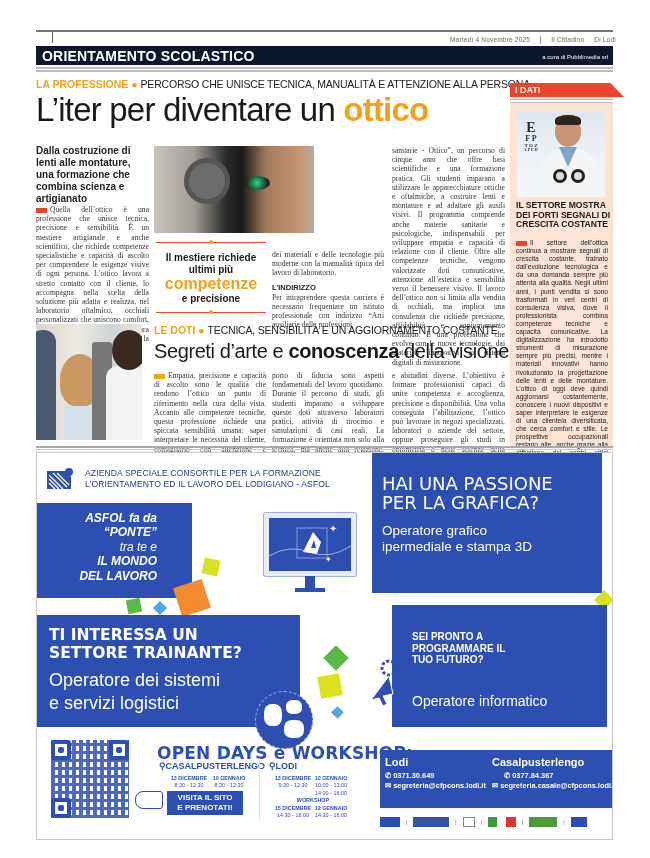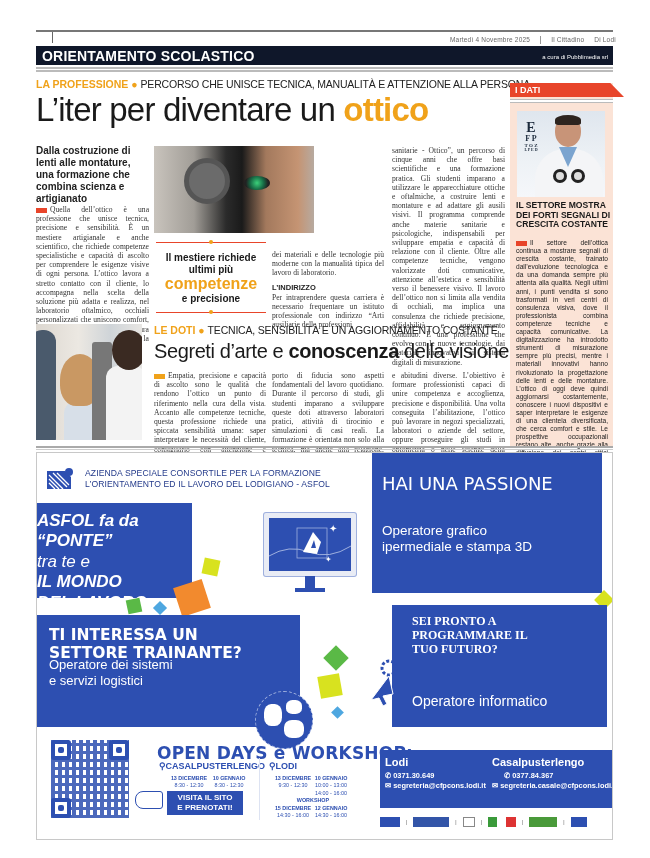--- a/index.html
+++ b/index.html
@@ -63,30 +63,30 @@
 .c4{left:154px;top:371px;width:112px}
 .c5{left:272px;top:371px;width:112px}
 .c6{left:392px;top:371px;width:113px}
 .hr-bottom{left:36px;top:446px;width:577px;height:4px;border-top:2px solid #aaa;border-bottom:1px solid #ccc}
 
 .ad{left:36px;top:452px;width:577px;height:388px;border:1px solid #c8c8c8;background:#fff;overflow:hidden}
 .blue{background:#2d4fb1;color:#fff;position:absolute}
 .ad .logo{position:absolute;left:8px;top:14px;width:28px;height:24px}
 .ad .org{position:absolute;left:48px;top:15px;font-size:8.6px;color:#233a8a;line-height:1.25;letter-spacing:.1px}
 .ad .b1{left:0;top:50px;width:155px;height:95px}
-.ad .b1 p{position:absolute;left:0;top:8px;width:120px;text-align:left;font-size:17px;font-style:italic;line-height:1.2;font-weight:bold}
+.ad .b1 p{position:absolute;left:0;top:8px;width:120px;text-align:right;font-size:12px;font-style:italic;line-height:1.2;font-weight:bold}
 .ad .b1 p b{font-weight:bold}
 .ad .b2{left:335px;top:0;width:230px;height:140px}
 .ad .b2 .h{position:absolute;left:10px;top:22px;font-size:18px;font-weight:normal;line-height:1.05;font-family:"DejaVu Sans",sans-serif}
 .ad .b2 .s{position:absolute;left:10px;top:70px;font-size:13.5px;line-height:1.2}
 .ad .b3{left:0;top:162px;width:263px;height:112px}
 .ad .b3 .h{position:absolute;left:12px;top:12px;font-size:15.5px;font-weight:bold;line-height:1.15;font-family:"DejaVu Sans",sans-serif}
-.ad .b3 .s{position:absolute;left:12px;top:42px;font-size:13px;line-height:1.25}
+.ad .b3 .s{position:absolute;left:12px;top:54px;font-size:18px;line-height:1.25}
 .ad .b4{left:355px;top:152px;width:215px;height:122px}
-.ad .b4 .h{position:absolute;left:20px;top:10px;font-size:12px;font-weight:bold;line-height:1.15;font-family:Liberation Serif, serif}
+.ad .b4 .h{position:absolute;left:20px;top:26px;font-size:10px;font-weight:bold;line-height:1.15;font-family:Liberation Sans, sans-serif}
 .ad .b4 .s{position:absolute;left:20px;top:88px;font-size:14px}
 .ad .b5{left:343px;top:297px;width:234px;height:58px}
 .ad .b5 .city{position:absolute;top:6px;font-size:11px;font-weight:bold}
 .ad .b5 .ln{position:absolute;font-size:7.4px;font-weight:bold;white-space:nowrap}
 .monitor{position:absolute;left:227px;top:60px;width:92px;height:63px;border:5px solid #e9ecf5;border-radius:2px;background:#2d4fb1;box-shadow:0 0 0 1px #9fb0de}
 .monitor .stand{position:absolute;left:36px;top:58px;width:10px;height:12px;background:#2d4fb1}
 .monitor .base{position:absolute;left:26px;top:70px;width:30px;height:4px;background:#2d4fb1}
 .sq{position:absolute}
 .globe{position:absolute;left:218px;top:238px;width:58px;height:58px;border-radius:50%;border:1px dashed #9fb0de;background:#2d4fb1}
 .globe i{position:absolute;background:#fff;border-radius:40%}
@@ -231,20 +231,21 @@
       <text x="60" y="14" fill="#fff" font-size="10" font-family="DejaVu Sans, sans-serif">✦</text>
       <text x="56" y="44" fill="#fff" font-size="8" font-family="DejaVu Sans, sans-serif">✦</text>
     </svg>
     <div class="stand"></div>
     <div class="base"></div>
   </div>
 
   <div class="blue b2">
     <div class="h">
         <div>HAI UNA PASSIONE</div>
+        <div>PER LA GRAFICA?</div>
       </div>
     <div class="s">
         <div>Operatore grafico</div>
         <div>ipermediale e stampa 3D</div>
       </div>
   </div>
 
   <div class="sq" style="left:166px;top:106px;width:16px;height:16px;background:#d8e21f;transform:rotate(12deg)"></div>
   <div class="sq" style="left:140px;top:130px;width:30px;height:30px;background:#f28a2e;transform:rotate(-18deg)"></div>
   <div class="sq" style="left:90px;top:146px;width:14px;height:14px;background:#5ab946;transform:rotate(-12deg)"></div>

